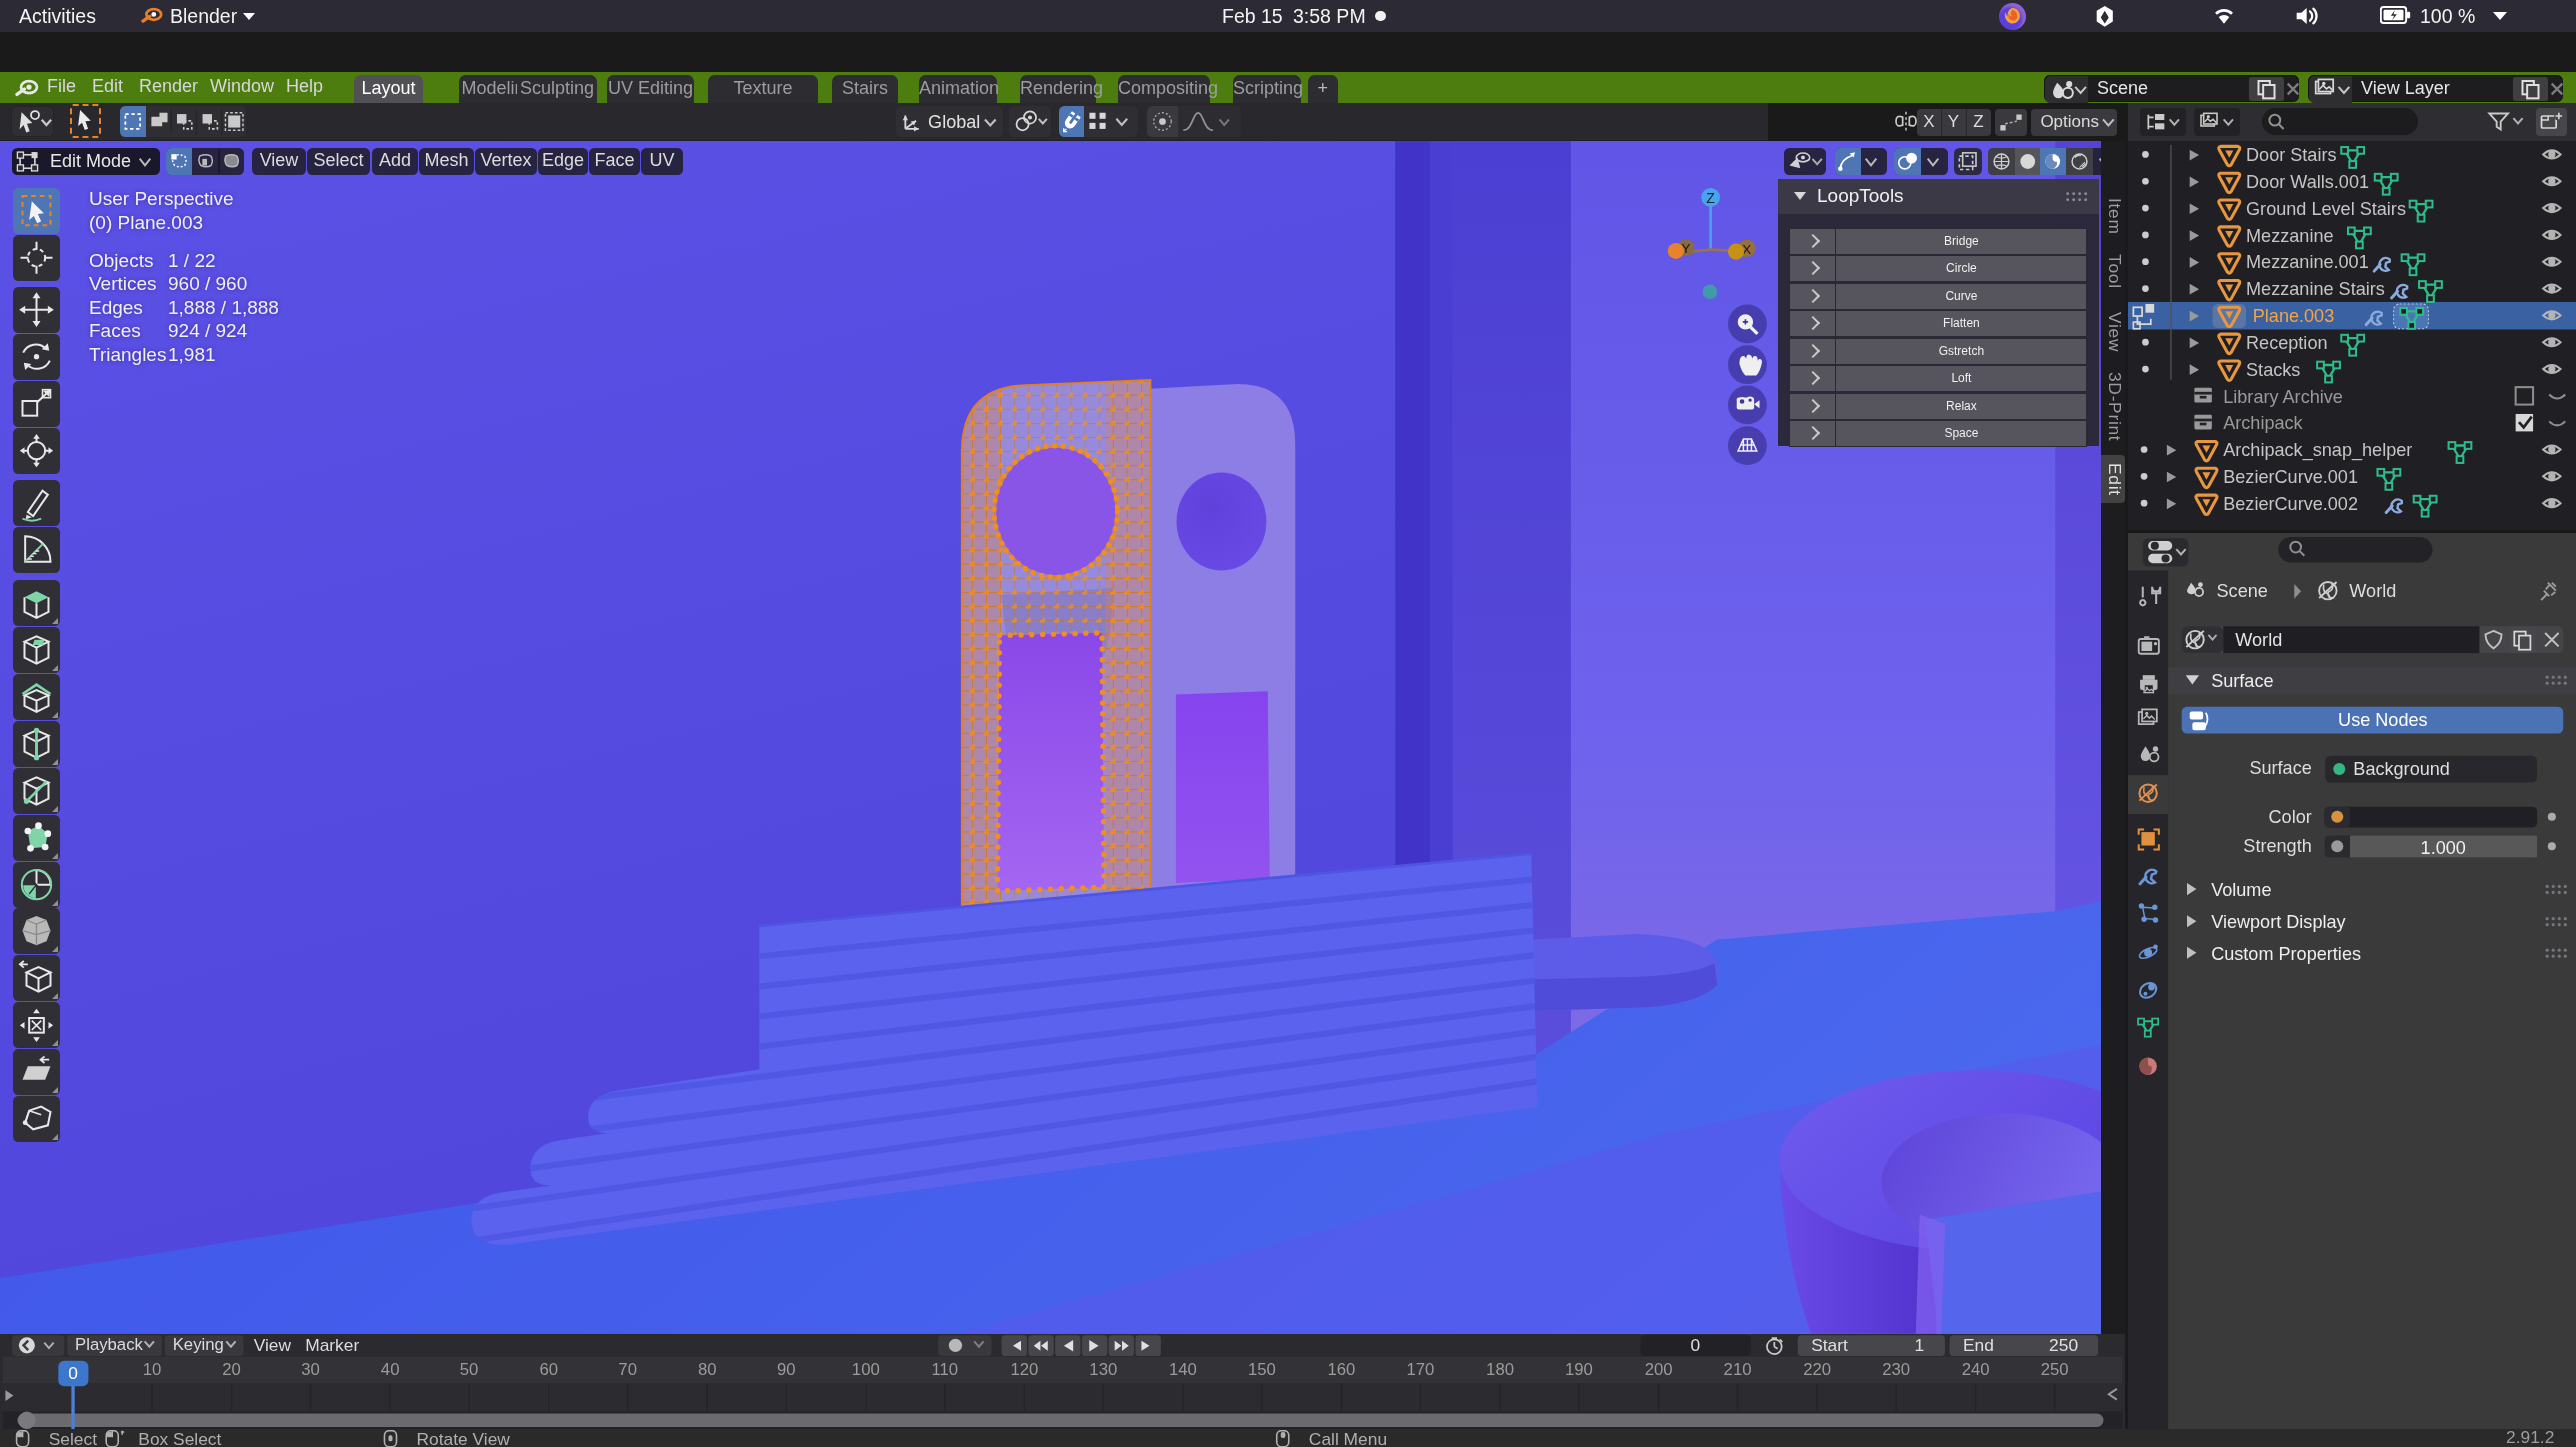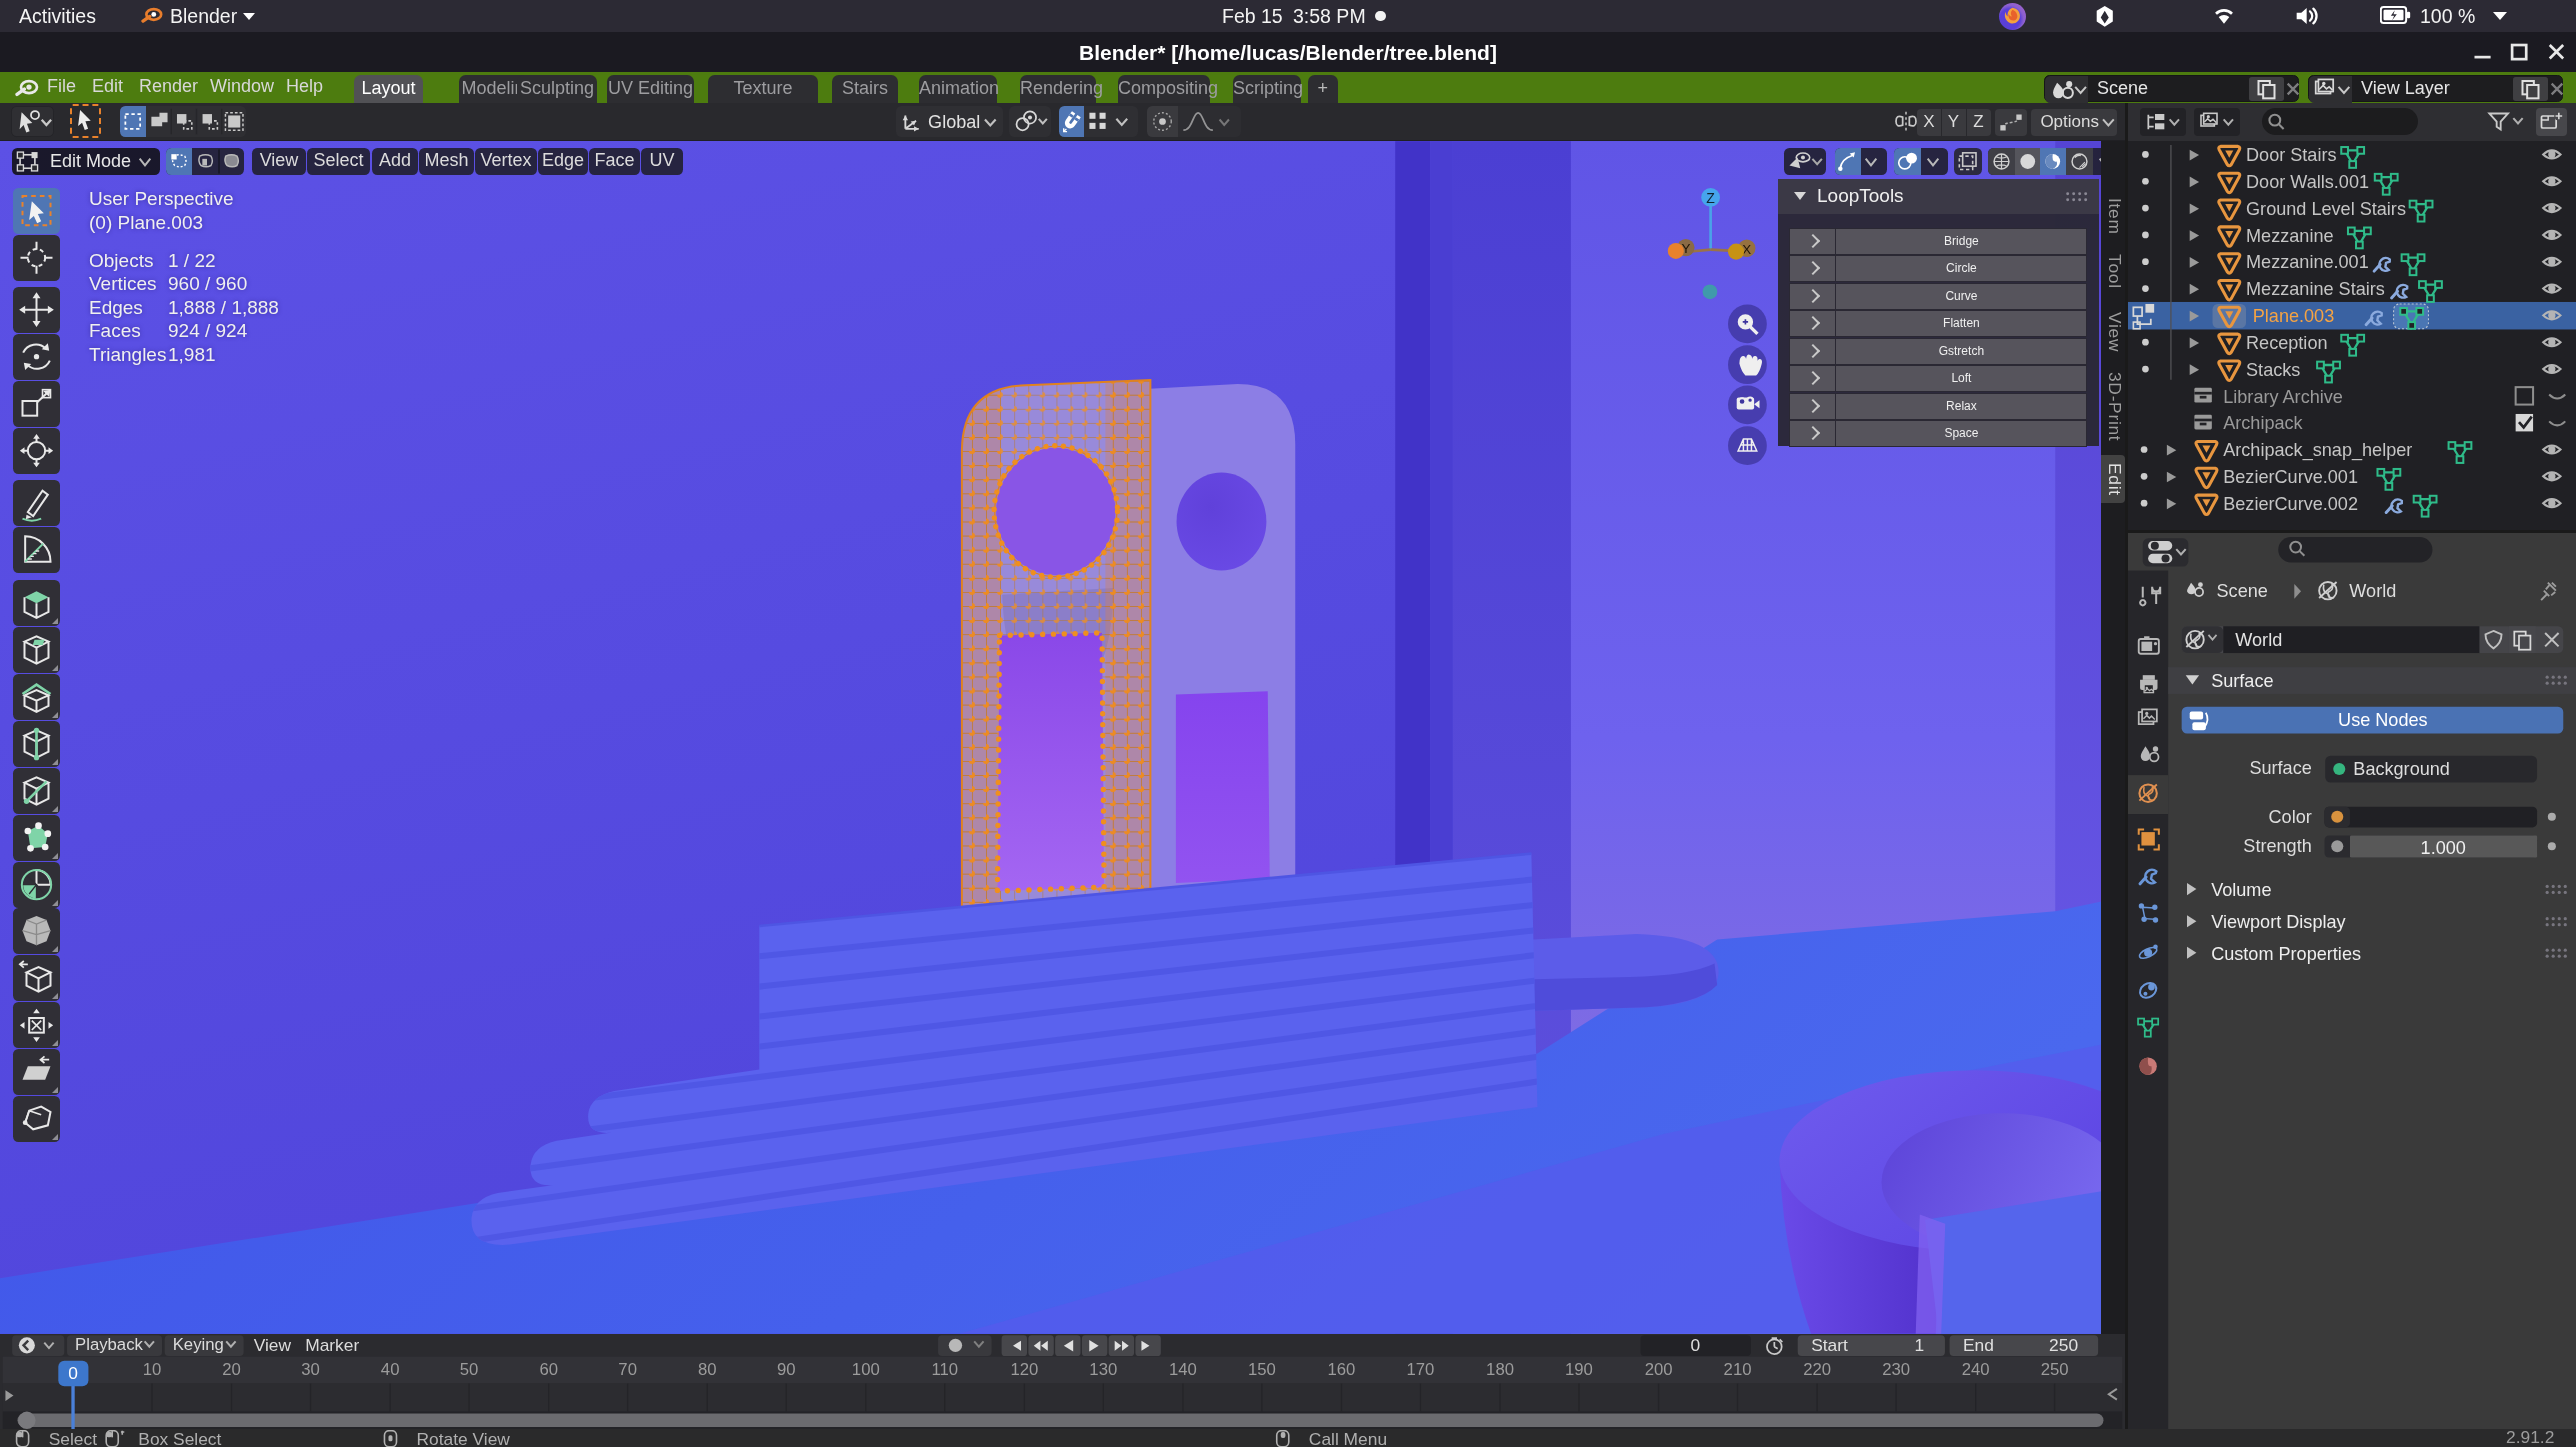--- a/index.html
+++ b/index.html
@@ -74,28 +74,20 @@
           <rect x="1" y="3" width="38" height="24" rx="4" fill="none" stroke="#fff" stroke-width="3"></rect>
           <rect x="40" y="10" width="5" height="10" rx="2" fill="#fff"></rect>
           <rect x="5" y="7" width="30" height="16" rx="2" fill="#fff"></rect>
           <path d="M22 8 l-6 8 h5 l-3 7 7-9 h-5 Z" fill="#2c2a34"></path>
         </svg>
     </div>
     <div class="abs txt" style="left:2420px;top:4.7px;">100 %</div>
     <div class="abs" style="left:2493px;top:12px;width:0;height:0;border-left:7.4px solid transparent;border-right:7.4px solid transparent;border-top:8.7px solid #fff;"></div>
   </div>
 
-  <div class="abs" style="left:0;top:32px;width:2576px;height:40px;background:#1b1a21;color:#ffffff;">
-    <div class="abs txt" style="left:0;width:2576px;top:8.7px;text-align:center;font-size:21px;font-weight:bold;">Blender* [/home/lucas/Blender/tree.blend]</div>
-    <svg class="abs" style="left:2469px;top:9.4px;" width="101" height="21.5" viewBox="0 0 150 32">
-      <path d="M8 24 h24" stroke="#e8e8e8" stroke-width="4"></path>
-      <rect x="64" y="6" width="21" height="21" fill="none" stroke="#e8e8e8" stroke-width="4"></rect>
-      <path d="M120 6 L140 26 M140 6 L120 26" stroke="#e8e8e8" stroke-width="4"></path>
-    </svg>
-  </div>
 
   <div class="abs" style="left:0;top:72px;width:2576px;height:31px;background:#4d7c0f;color:#d8d8d8;font-size:18px;">
     <svg class="abs" style="left:14.8px;top:4.7px;" width="24" height="21.5" viewBox="0 0 36 32">
       <ellipse cx="21" cy="15" rx="12" ry="9" fill="none" stroke="#e8e8e8" stroke-width="4"></ellipse>
       <circle cx="21" cy="15" r="4" fill="#e8e8e8"></circle>
       <path d="M3 26 L14 18" stroke="#e8e8e8" stroke-width="5" stroke-linecap="round"></path>
     </svg>
     <div class="abs txt" style="left:47px;top:4px;">File</div>
     <div class="abs txt" style="left:92px;top:4px;">Edit</div>
     <div class="abs txt" style="left:139px;top:4px;">Render</div>
@@ -150,21 +142,21 @@
             <rect x="14" y="6" width="17" height="20" fill="none" stroke="#e0e0e0" stroke-width="3"></rect>
             <rect x="21" y="12" width="17" height="20" fill="#3f3f42" stroke="#e0e0e0" stroke-width="3"></rect>
           </svg>
       </div>
       <svg class="abs" style="left:240px;top:5.4px;" width="16" height="16" viewBox="0 0 24 24">
           <path d="M4 4 L20 20 M20 4 L4 20" stroke="#7e7e80" stroke-width="3.4"></path>
         </svg>
     </div>
   </div>
 
-  <div class="abs" style="left:0;top:103px;width:2125px;height:38px;background:#29292d;border-bottom:1.3px solid #202024;">
+  <div class="abs" style="left:0;top:103px;width:1768px;height:38px;background:#29292d;border-bottom:1.3px solid #202024;">
 
     <div class="abs" style="left:10.7px;top:3.4px;width:43px;height:31px;background:#2f2f33;border-radius:5.4px;border:0.7px solid #242428;">
       <svg width="42" height="29.5" viewBox="0 0 62 44">
           <path d="M14 8 L30 24 L22 25 L26 36 L21 38 L17 27 L11 33 Z" fill="#e0e0e0"></path>
           <circle cx="34" cy="12" r="6" fill="none" stroke="#e0e0e0" stroke-width="2.6"></circle>
           <path d="M44 19 l7 8 7-8" stroke="#c8c8c8" stroke-width="3.4" fill="none"></path>
         </svg>
     </div>
 
     <div class="abs" style="left:70px;top:1.3px;width:31px;height:34px;border:2.7px dashed #e8822c;border-radius:2.7px;">

